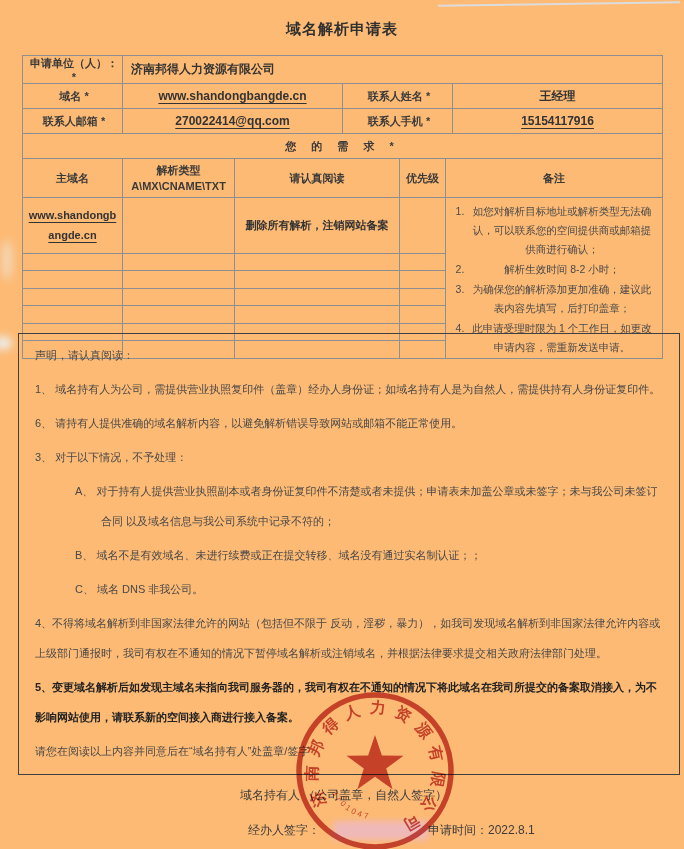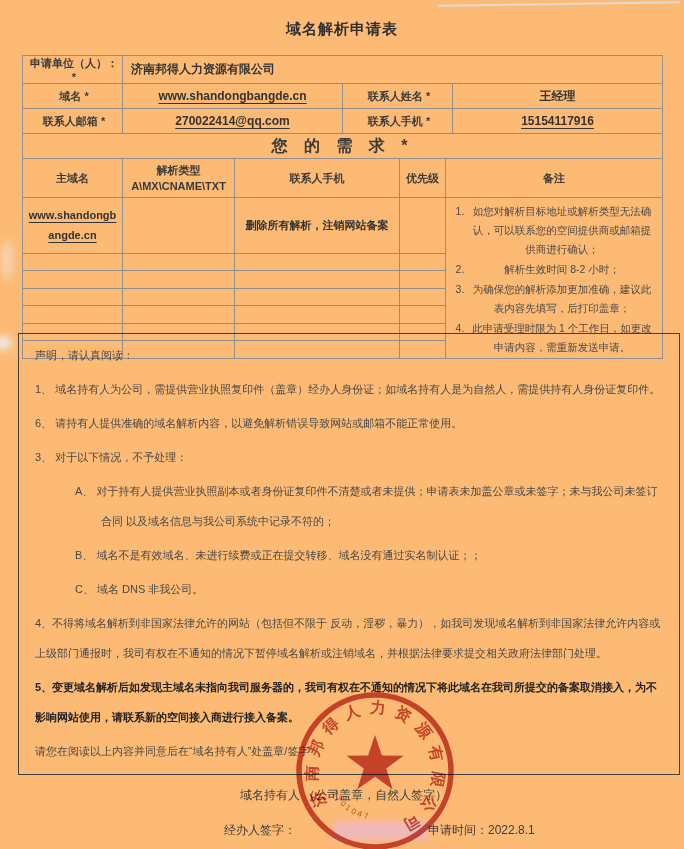--- a/index.html
+++ b/index.html
@@ -20,21 +20,21 @@
     font-size:15px;font-weight:bold;color:#303030;letter-spacing:1px;}
 
   .tables{position:absolute;left:22px;top:55px;width:640px;}
   table{border-collapse:collapse;width:640px;table-layout:fixed;}
   td,th{border:1px solid #8f8f8f;padding:0 4px;vertical-align:middle;}
   .info-table td{height:24px;}
   .lbl{font-size:11px;font-weight:bold;text-align:center;color:#3a3a3a;padding-left:7px;}
   .val{font-size:12px;font-weight:bold;text-align:center;color:#333;}
   .val.left{text-align:left;padding-left:8px;}
   .ul{text-decoration:underline;text-underline-offset:3px;}
-  .needs-hdr{height:17px;text-align:center;font-size:16px;font-weight:bold;
+  .needs-hdr{height:17px;text-align:center;font-size:11px;font-weight:bold;
     letter-spacing:6px;color:#3a3a3a;margin-left:40px;}
 
   .needs-table{margin-top:-1px;}
   .needs-table th{font-size:11px;font-weight:bold;color:#3a3a3a;height:36px;
     line-height:16px;padding:1px 2px;}
   .needs-table td{font-size:11px;text-align:center;}
   .row-data td{height:50px;font-weight:bold;color:#333;}
   .domain-cell{word-break:break-all;line-height:20px;}
   .addr-cell{line-height:20px;}
   .row-empty td{height:15px;}
@@ -44,21 +44,21 @@
   .remark-item .num{width:16px;flex:none;}
   .remark-item .txt{flex:1;}
 
   .declaration{position:absolute;left:18px;top:333px;width:628px;height:428px;
     border:1px solid #404040;padding:6px 16px;font-size:11px;color:#484848;}
   .declaration p{margin:0 0 4px 0;line-height:30px;}
   .declaration .sub{padding-left:66px;text-indent:-26px;}
   .declaration .bold{font-weight:bold;color:#222;}
 
   .holder-line{position:absolute;left:240px;top:787px;font-size:12px;color:#3c3c3c;}
-  .operator-line{position:absolute;left:224px;top:822px;font-size:12px;color:#3c3c3c;}
+  .operator-line{position:absolute;left:248px;top:822px;font-size:12px;color:#3c3c3c;}
   .time-line{position:absolute;left:428px;top:822px;font-size:12px;color:#3c3c3c;}
   .redaction{position:absolute;left:333px;top:821px;width:95px;height:19px;
     background:#efb9b9;filter:blur(3px);border-radius:2px;}
 
   .stamp{position:absolute;left:291px;top:687px;width:168px;height:168px;
     mix-blend-mode:multiply;opacity:.88;}
 </style>
 </head>
 <body>
 
@@ -109,21 +109,21 @@
           <col style="width:46px">
           <col style="width:217px">
         </colgroup>
       <tbody>
           <tr>
         <th>主域名</th>
         <th>
           <span>解析类型</span><br>
           <span>A\MX\CNAME\TXT</span>
         </th>
-        <th>联系人手机</th>
+        <th>请认真阅读</th>
         <th>优先级</th>
         <th>备注</th>
       </tr>
       <tr class="row-data">
         <td class="domain-cell ul">www.shandongbangde.cn</td>
         <td></td>
         <td class="addr-cell">删除所有解析，注销网站备案</td>
         <td></td>
         <td class="remarks-cell" rowspan="7">
           <div class="remark-item">

